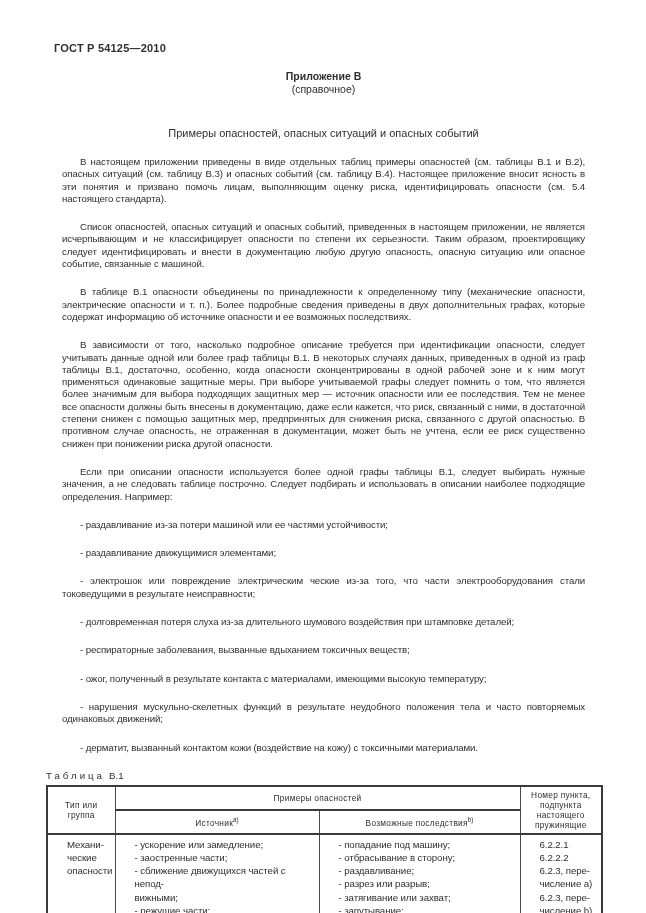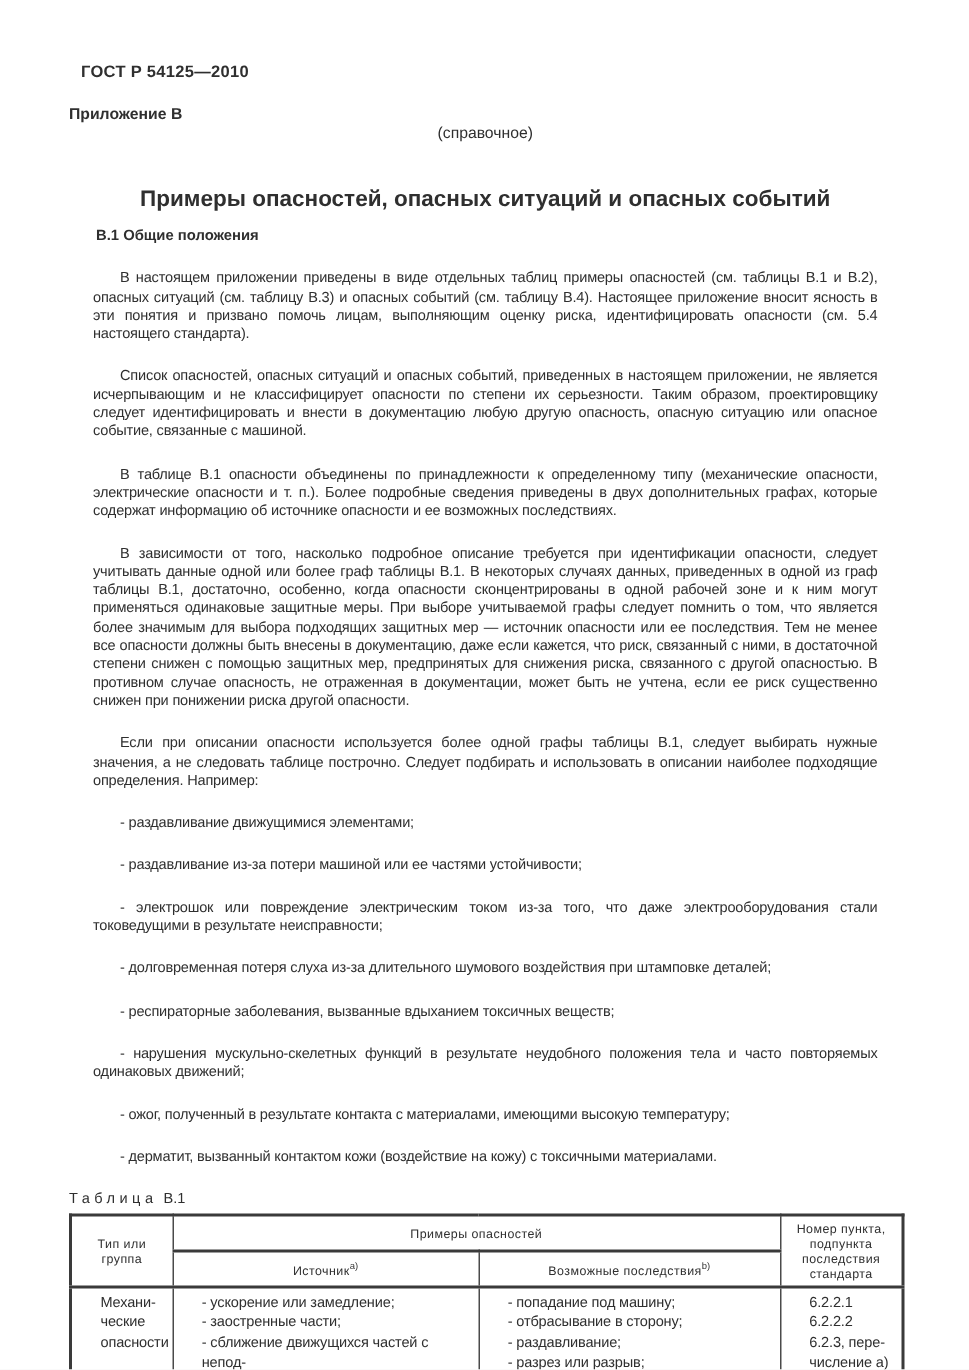--- a/index.html
+++ b/index.html
@@ -16,29 +16,29 @@
     background: #ffffff;
     padding: 42px 45px 0 46px;
     box-sizing: border-box;
     overflow: hidden;
   }
   .doc-code {
     font-size: 11px; font-weight: bold; letter-spacing: 0.2px;
     margin: 0 0 16px 8px;
   }
   .appendix-label {
-    font-weight: bold;
+    text-align: center; font-weight: bold;
     font-size: 10.5px; line-height: 13px;
   }
   .appendix-subtitle {
     text-align: center; font-size: 10.5px; line-height: 13px;
   }
   .doc-title {
-    text-align: center; font-weight: bold;
-    font-size: 15px; line-height: 14px;
+    text-align: center; font-weight: normal;
+    font-size: 11px; line-height: 14px;
     margin: 30px 0 12px 0;
   }
   .heading {
     font-weight: bold; font-size: 9.9px; line-height: 12.3px;
     text-indent: 18px; margin: 0;
   }
   .para {
     font-size: 9.7px; line-height: 12.3px; letter-spacing: -0.12px;
     text-indent: 18px; text-align: justify; margin: 16px;
   }
@@ -81,53 +81,52 @@
 
 <div class="page">
 
   <div class="doc-code">ГОСТ Р 54125—2010</div>
 
   <div class="appendix-label">Приложение В</div>
   <div class="appendix-subtitle">(справочное)</div>
 
   <div class="doc-title">Примеры опасностей, опасных ситуаций и опасных событий</div>
 
-  <p class="heading">В.1 Общие положения</p>
   <p class="para">В настоящем приложении приведены в виде отдельных таблиц примеры опасностей (см. таблицы В.1 и В.2), опасных ситуаций (см. таблицу В.3) и опасных событий (см. таблицу В.4). Настоящее приложение вносит ясность в эти понятия и призвано помочь лицам, выполняющим оценку риска, идентифицировать опасности (см. 5.4 настоящего стандарта).</p>
   <p class="para">Список опасностей, опасных ситуаций и опасных событий, приведенных в настоящем приложении, не является исчерпывающим и не классифицирует опасности по степени их серьезности. Таким образом, проектировщику следует идентифицировать и внести в документацию любую другую опасность, опасную ситуацию или опасное событие, связанные с машиной.</p>
 
   <p class="para">В таблице В.1 опасности объединены по принадлежности к определенному типу (механические опасности, электрические опасности и т. п.). Более подробные сведения приведены в двух дополнительных графах, которые содержат информацию об источнике опасности и ее возможных последствиях.</p>
   <p class="para">В зависимости от того, насколько подробное описание требуется при идентификации опасности, следует учитывать данные одной или более граф таблицы В.1. В некоторых случаях данных, приведенных в одной из граф таблицы В.1, достаточно, особенно, когда опасности сконцентрированы в одной рабочей зоне и к ним могут применяться одинаковые защитные меры. При выборе учитываемой графы следует помнить о том, что является более значимым для выбора подходящих защитных мер — источник опасности или ее последствия. Тем не менее все опасности должны быть внесены в документацию, даже если кажется, что риск, связанный с ними, в достаточной степени снижен с помощью защитных мер, предпринятых для снижения риска, связанного с другой опасностью. В противном случае опасность, не отраженная в документации, может быть не учтена, если ее риск существенно снижен при понижении риска другой опасности.</p>
   <p class="para">Если при описании опасности используется более одной графы таблицы В.1, следует выбирать нужные значения, а не следовать таблице построчно. Следует подбирать и использовать в описании наиболее подходящие определения. Например:</p>
 
+  <p class="para">- раздавливание из-за потери машиной или ее частями устойчивости;</p>
   <p class="para">- раздавливание движущимися элементами;</p>
-  <p class="para">- раздавливание из-за потери машиной или ее частями устойчивости;</p>
-  <p class="para">- электрошок или повреждение электрическим током из-за того, что даже электрооборудования стали токоведущими в результате неисправности;</p>
+  <p class="para">- электрошок или повреждение электрическим ческие из-за того, что части электрооборудования стали токоведущими в результате неисправности;</p>
   <p class="para">- долговременная потеря слуха из-за длительного шумового воздействия при штамповке деталей;</p>
   <p class="para">- респираторные заболевания, вызванные вдыханием токсичных веществ;</p>
+  <p class="para">- ожог, полученный в результате контакта с материалами, имеющими высокую температуру;</p>
   <p class="para">- нарушения мускульно-скелетных функций в результате неудобного положения тела и часто повторяемых одинаковых движений;</p>
-  <p class="para">- ожог, полученный в результате контакта с материалами, имеющими высокую температуру;</p>
   <p class="para">- дерматит, вызванный контактом кожи (воздействие на кожу) с токсичными материалами.</p>
 
   <div class="table-caption">
     <span class="caption-word">Таблица</span><span class="caption-number">В.1</span>
   </div>
 
   <table class="hazard-table">
     <colgroup>
       <col class="col-type">
       <col class="col-source">
       <col class="col-consequences">
       <col class="col-clause">
     </colgroup>
     <thead>
       <tr class="group-row">
         <th rowspan="2">Тип или группа</th>
         <th colspan="2">Примеры опасностей</th>
-        <th rowspan="2">Номер пункта, подпункта последствия стандарта</th>
+        <th rowspan="2">Номер пункта, подпункта настоящего пружинящие</th>
       </tr>
       <tr>
         <th><span>Источник</span><sup>a)</sup></th>
         <th><span>Возможные последствия</span><sup>b)</sup></th>
       </tr>
     </thead>
     <tbody>
       <tr>
         <td class="lines">Механи-
 ческие

